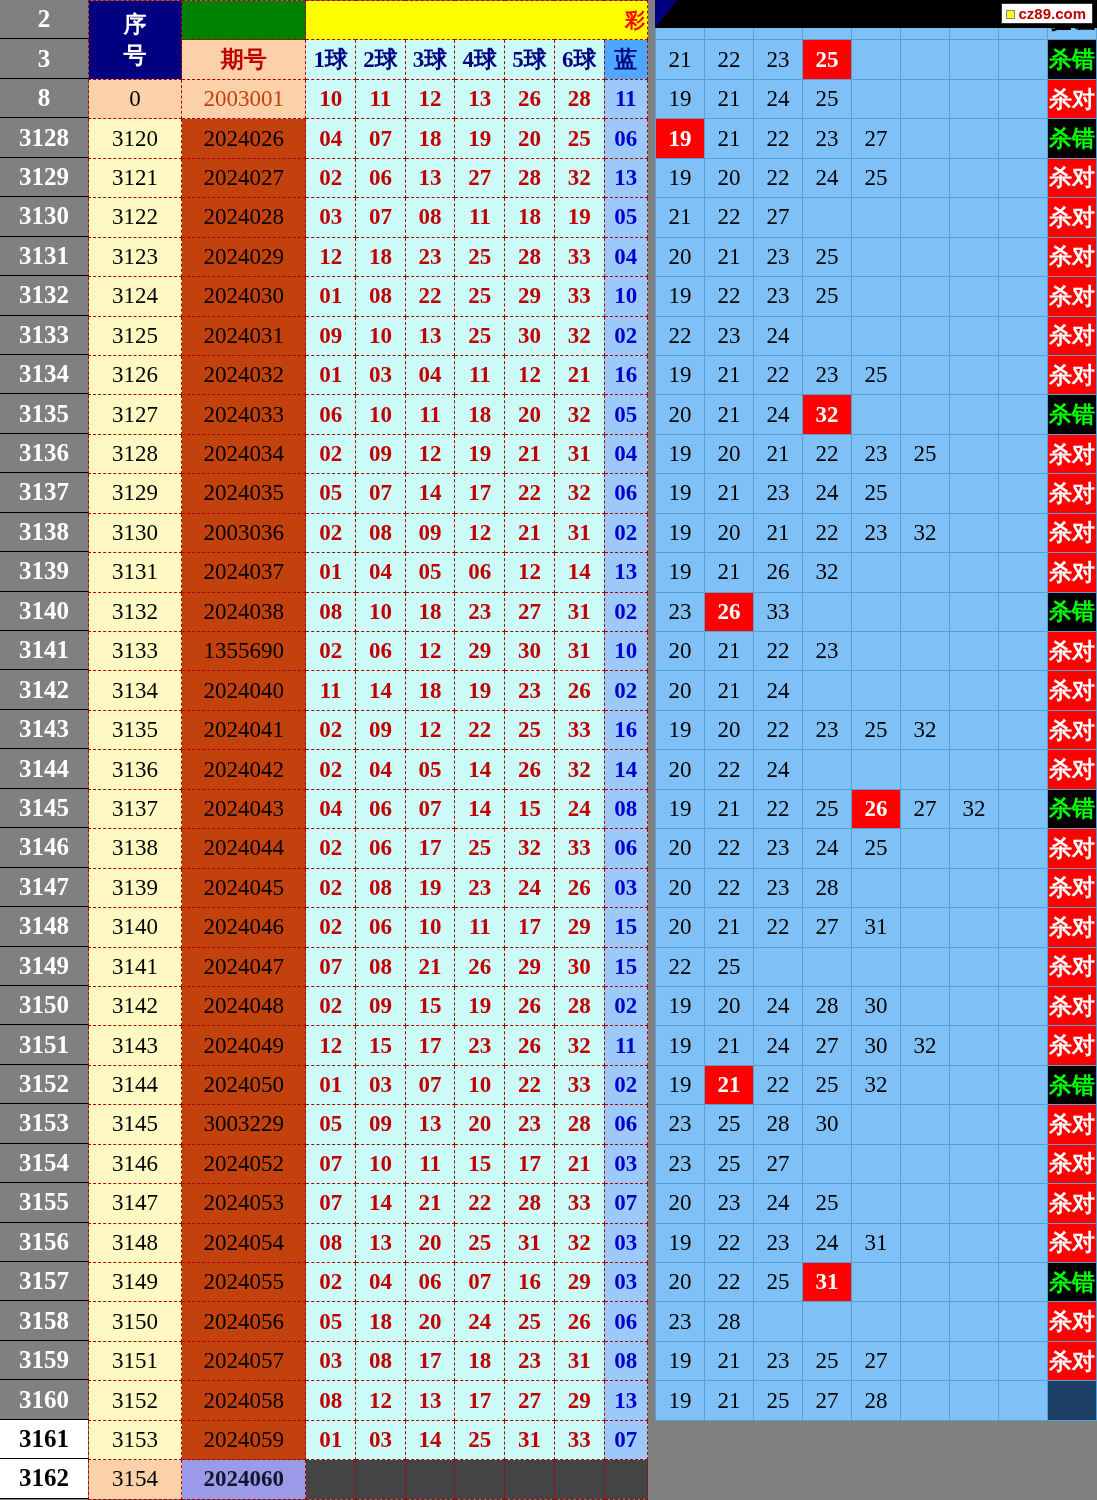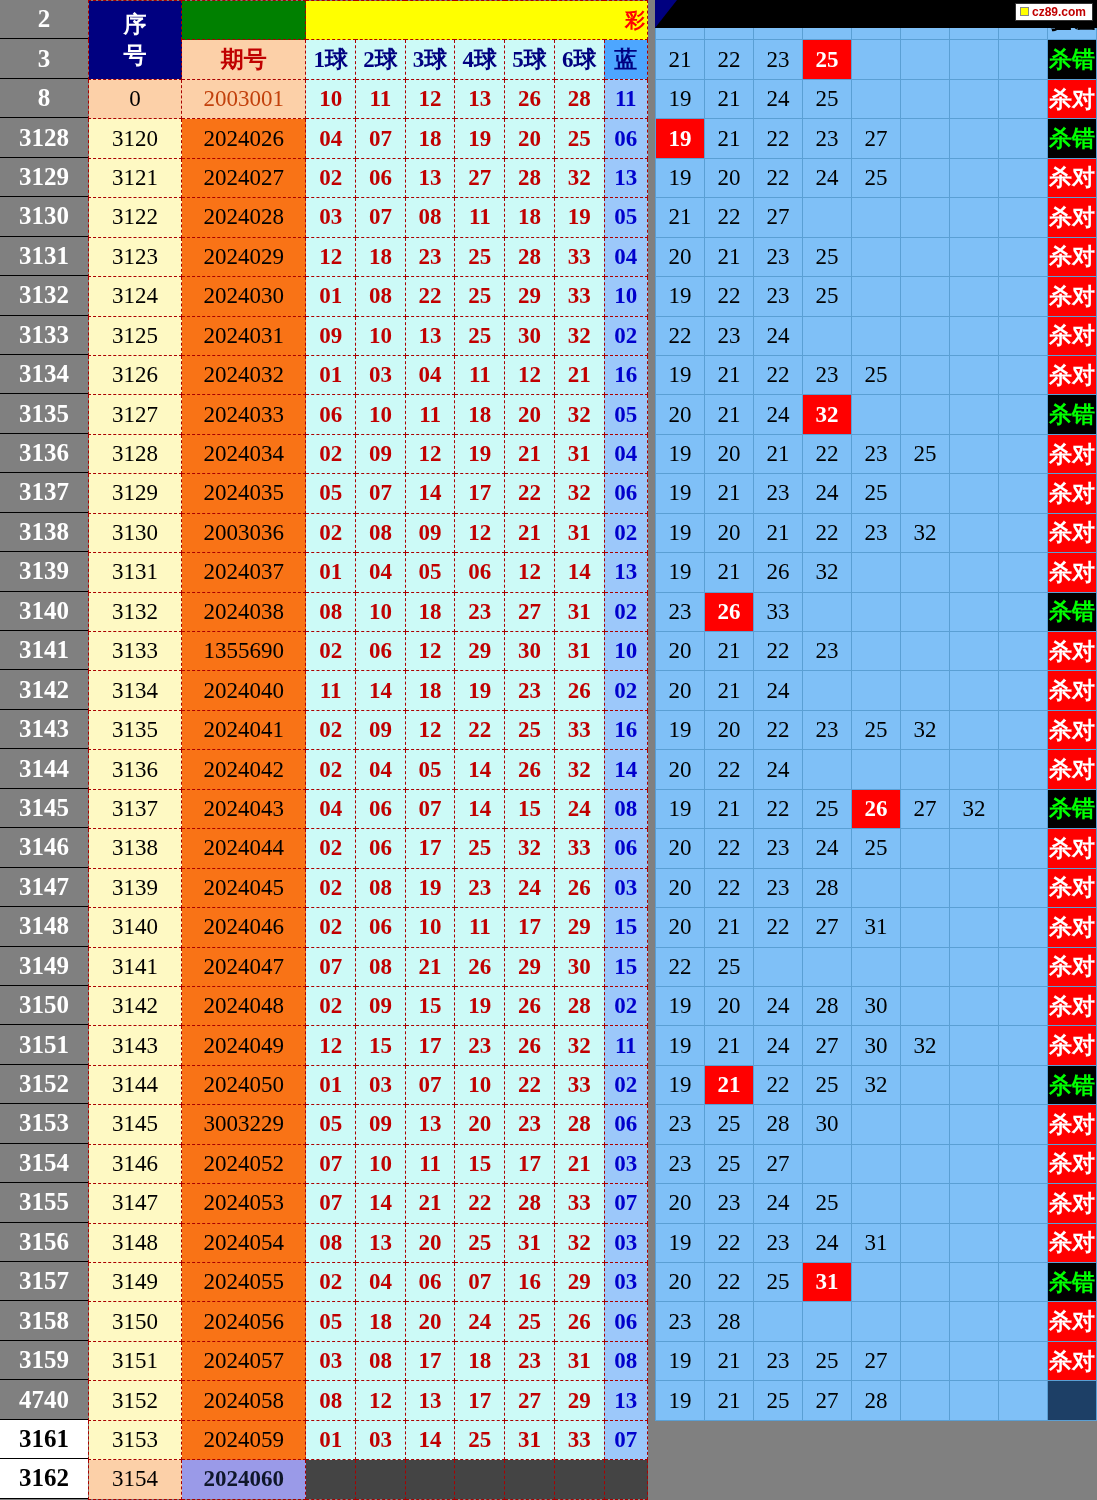--- a/index.html
+++ b/index.html
@@ -46,21 +46,21 @@
   table.grid { border-collapse: collapse; width: 100%; }
   table.grid td, table.grid th {
     border: 1px dashed #a00;
     text-align: center;
     font-size: 23px;
     height: 39.45px;
     padding: 0;
     font-family: "Liberation Serif", serif;
   }
   .c-seq  { background:#fef9c3; width:90px; color:#000; }
-  .c-iss  { background:#f97316; width:120px; color:#000; font-size:22px;}
+  .c-iss  { background:#c2410c; width:120px; color:#000; font-size:22px;}
   .c-ball { background:#ccfaf7; width:48px; color:#c00000; font-weight:bold; }
   .c-blue { background:#9cc8fa; width:42px; color:#0000cc; font-weight:bold; }
 
   
   .hdr-row td { border: 1px solid #000; }
   .h-top-left { background:#000080; color:#ffffff; font-weight:bold; font-size:24px; }
   .h-green { background:#008000; }
   .h-yellow { background:#ffff00; }
   .h-period { background:#fcd0a8; color:#c00000; font-weight:bold; font-size:25px;}
   .h-ball { background:#ccfaf7; color:#000080; font-weight:bold; font-size:21px;}
@@ -126,21 +126,21 @@
   #logo-tri {
     position:absolute; left:0; top:0;
     width:0;height:0;
     border-left: 22px solid #000080;
     border-bottom: 28px solid transparent;
   }
   #logo-box {
     position:absolute; right:4px; top:3px;
     background:#ffffff; border:1px solid #333;
     padding:1px 6px 1px 4px;
-    font-size:12px; color:#c00000; font-weight:bold;
+    font-size:15px; color:#c00000; font-weight:bold;
     font-family:"Liberation Sans", sans-serif;
   }
   #logo-box .sq { display:inline-block; width:9px;height:9px;background:#ffff00;border:1px solid #888; margin-right:3px;}
   .corner-cai {
     position:absolute; right:2px; top:6px;
     color:#ff0000; font-weight:bold; font-size:20px;
   }
 </style>
 </head>
 <body>
@@ -176,21 +176,21 @@
       <div class="lrow">3150</div>
       <div class="lrow">3151</div>
       <div class="lrow">3152</div>
       <div class="lrow">3153</div>
       <div class="lrow">3154</div>
       <div class="lrow">3155</div>
       <div class="lrow">3156</div>
       <div class="lrow">3157</div>
       <div class="lrow">3158</div>
       <div class="lrow">3159</div>
-      <div class="lrow">4740</div>
+      <div class="lrow">3160</div>
       <div class="lrow white">3161</div>
       <div class="lrow white">3162</div>
     </div>
 
   <div id="main">
     <table class="grid">
       <tbody id="main-body">
           <tr class="hdr-row">
             <td class="h-top-left c-seq" rowspan="2">
               <div>序</div>

